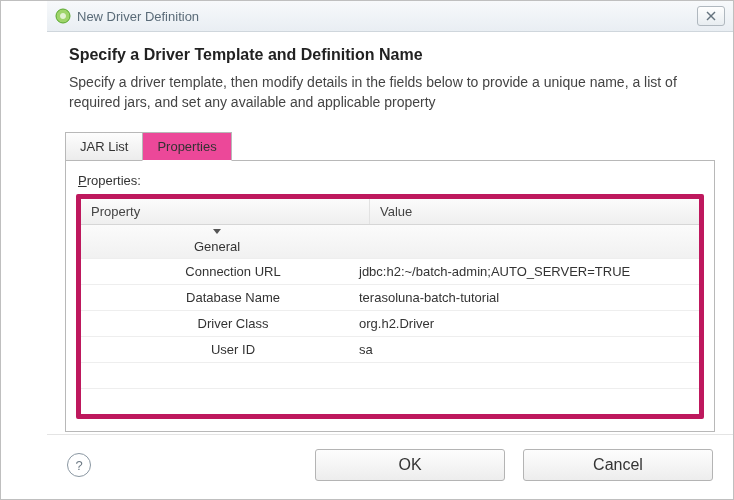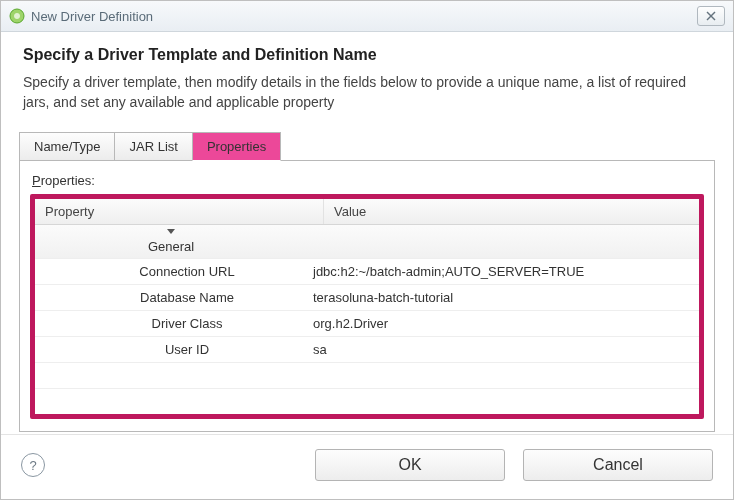--- a/index.html
+++ b/index.html
@@ -12,20 +12,21 @@
   }
   .window {
     width: 734px;
     height: 500px;
     box-sizing: border-box;
     border: 1px solid #bfbfbf;
     background: #ffffff;
     display: flex;
     flex-direction: column;
     box-shadow: 0 0 3px rgba(0,0,0,0.1);
+    padding-left: 46px;
   }
   .titlebar {
     height: 30px;
     display: flex;
     align-items: center;
     padding: 0 8px;
     background: linear-gradient(#f7f9fb, #e9eef3);
     border-bottom: 1px solid #cfd6dc;
   }
   .titlebar .app-icon {
@@ -212,21 +213,20 @@
       </svg>
     </div>
   </div>
 
   <div class="header-area">
     <h1>Specify a Driver Template and Definition Name</h1>
     <p>Specify a driver template, then modify details in the fields below to provide a unique name, a list of required jars, and set any available and applicable property</p>
   </div>
 
   <div class="tabs-row">
-    <div class="tab">Name/Type</div>
     <div class="tab">JAR List</div>
     <div class="tab active">Properties</div>
   </div>
 
   <div class="tab-panel">
     <div class="panel-label">
       <span class="mnemonic">P</span><span>roperties:</span>
     </div>
 
     <div class="prop-table">

